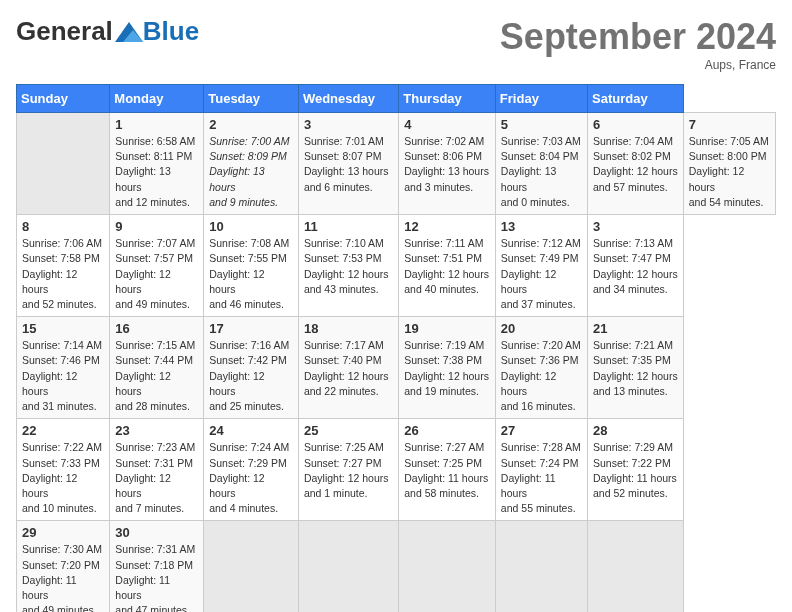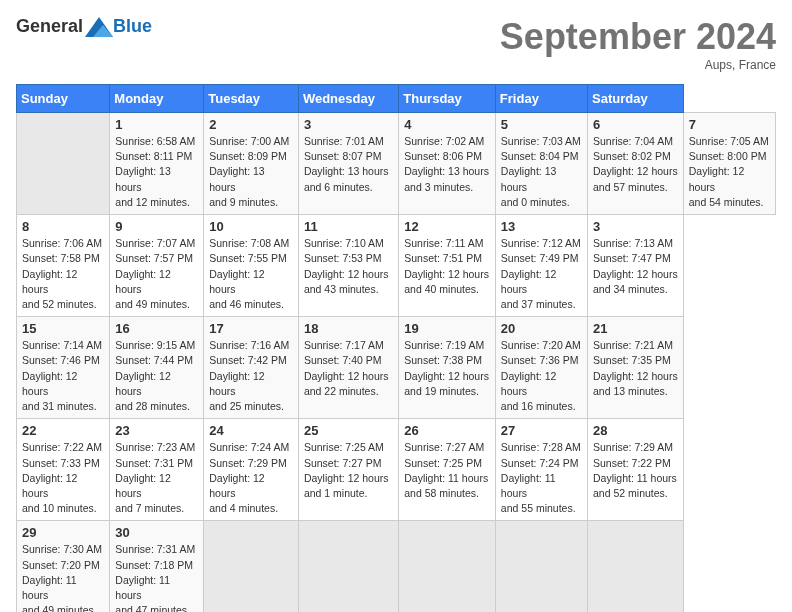--- a/index.html
+++ b/index.html
@@ -17,21 +17,21 @@
       margin-bottom: 12px;
     }
     .logo {
       display: flex;
       flex-direction: column;
       align-items: flex-start;
     }
     .logo-text {
       display: flex;
       align-items: center;
-      font-size: 18px;
+      font-size: 26px;
       font-weight: bold;
       color: #333;
     }
     .logo-general { color: #333; }
     .logo-blue { color: #1a6eb5; }
     .logo-icon {
       width: 28px;
       height: 20px;
       margin-left: 2px;
     }
@@ -132,21 +132,21 @@
         <td class="empty-cell"></td>
         <td>
           <span class="day-num">1</span>
           <div class="day-detail" style="white-space: pre-line;">Sunrise: 6:58 AM
 Sunset: 8:11 PM
 Daylight: 13 hours
 and 12 minutes.</div>
         </td>
         <td>
           <span class="day-num">2</span>
-          <div class="day-detail" style="white-space: pre-line;">Sunrise: 7:00 AM
+          <div class="day-detail" style="white-space: pre-line; font-style: italic;">Sunrise: 7:00 AM
 Sunset: 8:09 PM
 Daylight: 13 hours
 and 9 minutes.</div>
         </td>
         <td>
           <span class="day-num">3</span>
           <div class="day-detail" style="white-space: pre-line;">Sunrise: 7:01 AM
 Sunset: 8:07 PM
 Daylight: 13 hours
 and 6 minutes.</div>
@@ -234,21 +234,21 @@
       <tr class="row-odd">
         <td>
           <span class="day-num">15</span>
           <div class="day-detail" style="white-space: pre-line;">Sunrise: 7:14 AM
 Sunset: 7:46 PM
 Daylight: 12 hours
 and 31 minutes.</div>
         </td>
         <td>
           <span class="day-num">16</span>
-          <div class="day-detail" style="white-space: pre-line;">Sunrise: 9:15 AM
+          <div class="day-detail" style="white-space: pre-line;">Sunrise: 7:15 AM
 Sunset: 7:44 PM
 Daylight: 12 hours
 and 28 minutes.</div>
         </td>
         <td>
           <span class="day-num">17</span>
           <div class="day-detail" style="white-space: pre-line;">Sunrise: 7:16 AM
 Sunset: 7:42 PM
 Daylight: 12 hours
 and 25 minutes.</div>

